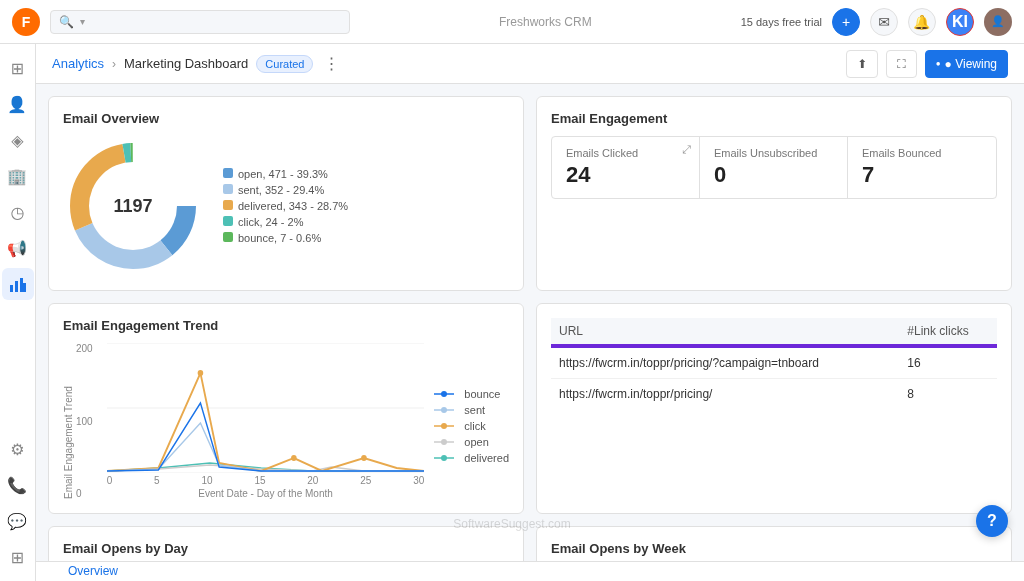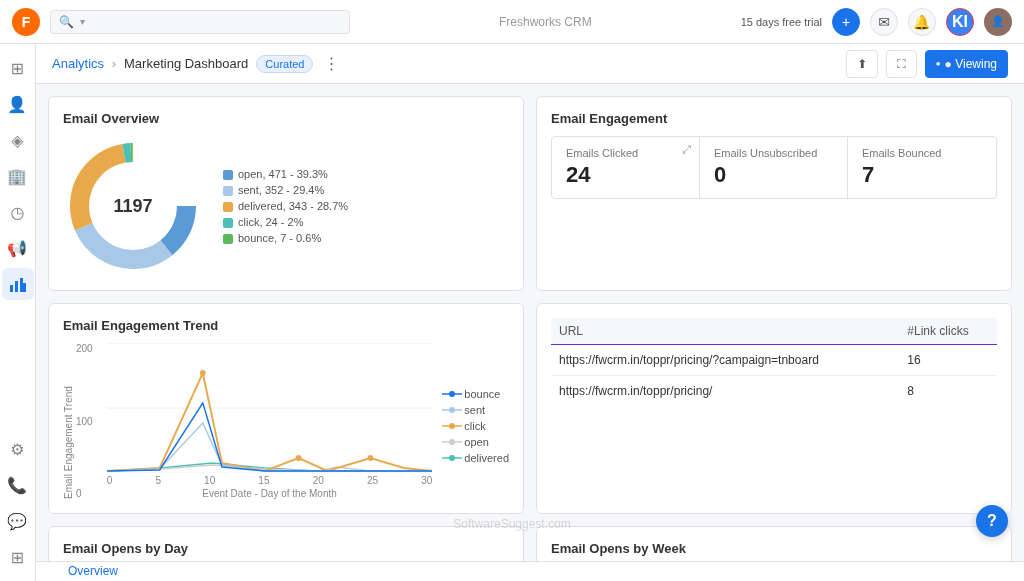--- a/index.html
+++ b/index.html
@@ -50,44 +50,44 @@
 
     
     .card { background: #fff; border: 1px solid #e0e0e0; border-radius: 6px; padding: 14px; }
     .card-title { font-size: 13px; font-weight: 600; color: #333; margin-bottom: 10px; }
 
     
     .email-overview-inner { display: flex; align-items: center; gap: 20px; }
     .donut-container { position: relative; width: 140px; height: 140px; flex-shrink: 0; }
     .donut-label { position: absolute; top: 50%; left: 50%; transform: translate(-50%, -50%); font-size: 18px; font-weight: 600; color: #333; }
     .legend { display: flex; flex-direction: column; gap: 4px; font-size: 11px; color: #555; }
-    .legend-item { display: flex; align-items: flex-end; gap: 5px; }
+    .legend-item { display: flex; align-items: flex-start; gap: 5px; }
     .legend-dot { width: 10px; height: 10px; border-radius: 2px; flex-shrink: 0; }
     .top-metrics { display: grid; grid-template-columns: 1fr 1fr 1fr; gap: 0; }
     .metric-item { padding: 10px 14px; border-right: 1px solid #e8e8e8; }
     .metric-item:last-child { border-right: none; }
     .metric-label { font-size: 11px; color: #777; margin-bottom: 3px; }
     .metric-value { font-size: 22px; font-weight: 700; color: #222; }
     .bottom-metrics { display: grid; grid-template-columns: 1fr 1fr 1fr; gap: 0; border: 1px solid #e0e0e0; border-radius: 4px; overflow: visible; }
     .bottom-metric { padding: 10px 14px; border-right: 1px solid #e0e0e0; position: relative; }
     .bottom-metric:last-child { border-right: none; }
     .expand-btn { position: absolute; top: 6px; right: 8px; color: #999; font-size: 11px; cursor: pointer; }
 
     
     .trend-card { }
     .trend-inner { display: flex; gap: 10px; }
     .trend-chart-area { flex: 1; min-height: 120px; position: relative; }
     .trend-legend { display: flex; flex-direction: column; gap: 4px; font-size: 11px; color: #555; justify-content: center; padding-top: 10px; }
-    .trend-legend-item { display: flex; align-items: center; gap: 2px; }
+    .trend-legend-item { display: flex; align-items: center; gap: 10px; }
     .y-label { writing-mode: vertical-rl; transform: rotate(180deg); font-size: 10px; color: #888; white-space: nowrap; margin-right: 2px; }
 
     
     .top-links-card { }
     .links-table { width: 100%; border-collapse: collapse; font-size: 12px; }
-    .links-table th { text-align: left; padding: 6px 8px; background: #f5f7fa; border-bottom: 1px solid #6d28d9; color: #555; font-weight: 500; }
+    .links-table th { text-align: left; padding: 6px 8px; background: #f5f7fa; border-bottom: 4px solid #6d28d9; color: #555; font-weight: 500; }
     .links-table td { padding: 8px 8px; border-bottom: 1px solid #f0f0f0; color: #333; }
     .links-table tr:last-child td { border-bottom: none; }
 
     
     .opens-card { }
 
     
     svg { display: block; }
 
     

